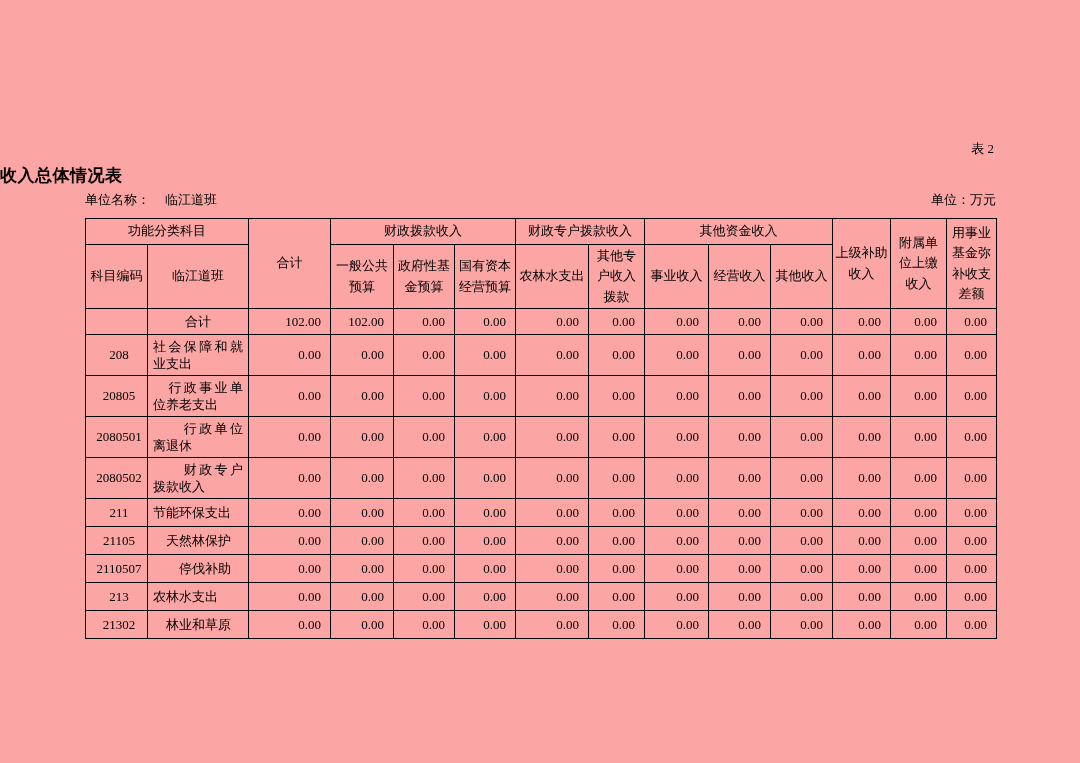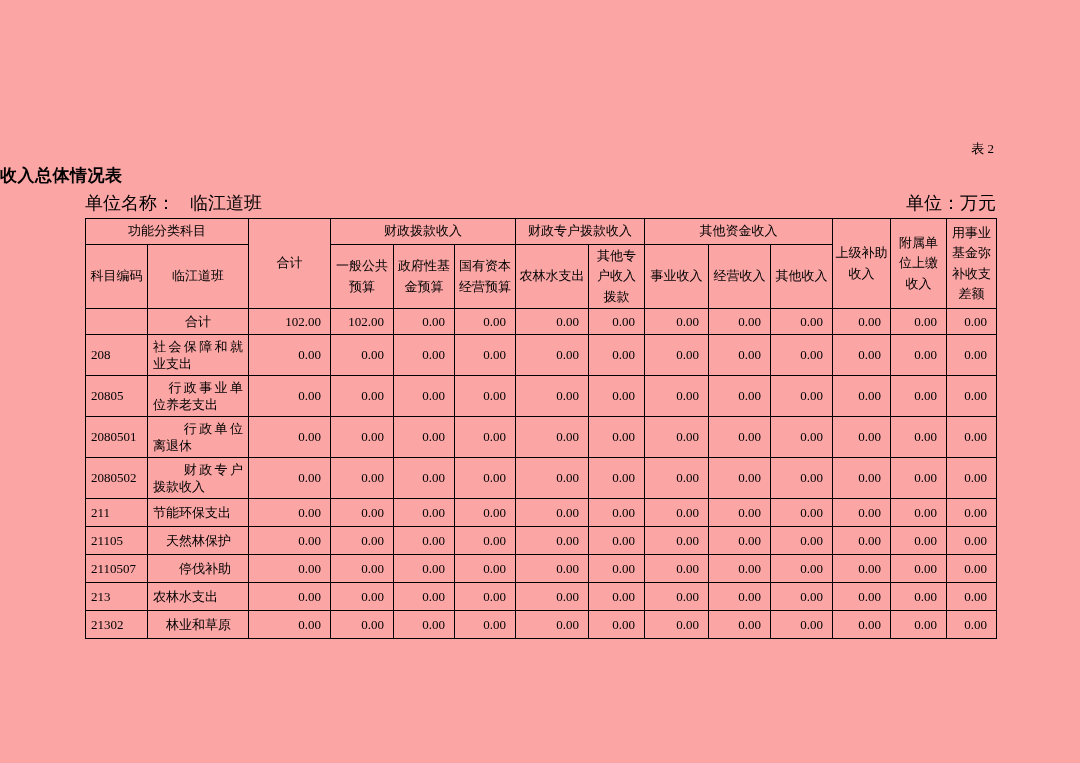--- a/index.html
+++ b/index.html
@@ -32,21 +32,21 @@
     font-weight: bold;
     letter-spacing: 0.5px;
   }
   .meta-row {
     position: absolute;
     top: 191px;
     left: 85px;
     width: 911px;
     display: flex;
     justify-content: space-between;
-    font-size: 18px;
+    font-size: 13px;
   }
   .unit-name-value { margin-left: 15px; }
   table.income-table {
     position: absolute;
     top: 218px;
     left: 85px;
     width: 911px;
     border-collapse: collapse;
     table-layout: fixed;
   }
@@ -63,21 +63,21 @@
     white-space: pre-line;
     line-height: 1.55;
     padding: 1px 2px;
   }
   tr.hrow1 { height: 26px; }
   tr.hrow2 { height: 64px; }
   tr.total-row { height: 26px; }
   tr.tall-row  { height: 41px; }
   tr.short-row { height: 28px; margin-top: 32px; }
   td.code-cell {
-    text-align: left;
+    text-align: center;
     padding-left: 5px;
   }
   td.name-cell {
     text-align: justify;
     text-justify: inter-ideograph;
     padding: 2px 5px;
     line-height: 17px;
   }
   td.name-cell.center { text-align: center; }
   td.num-cell {

